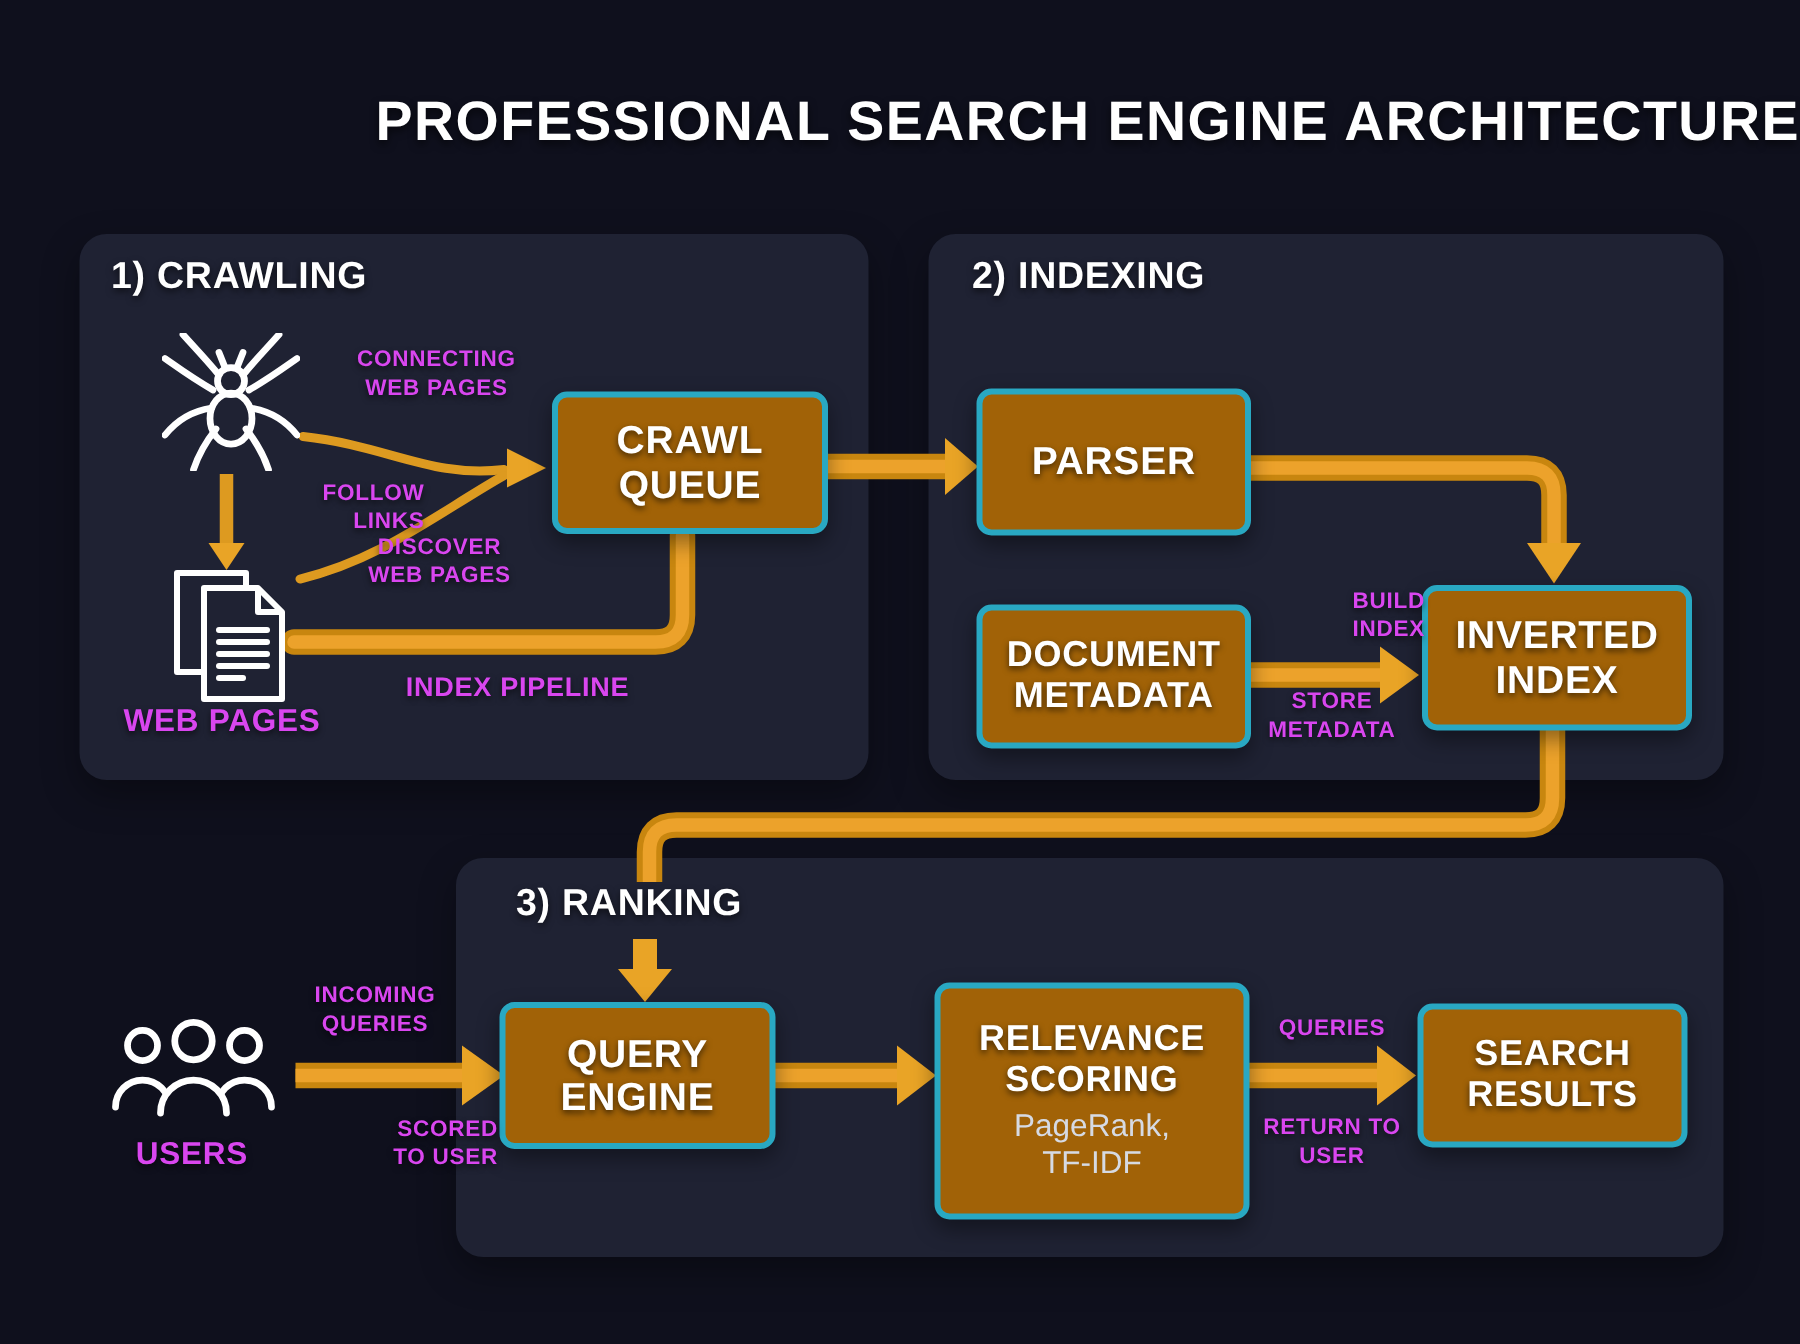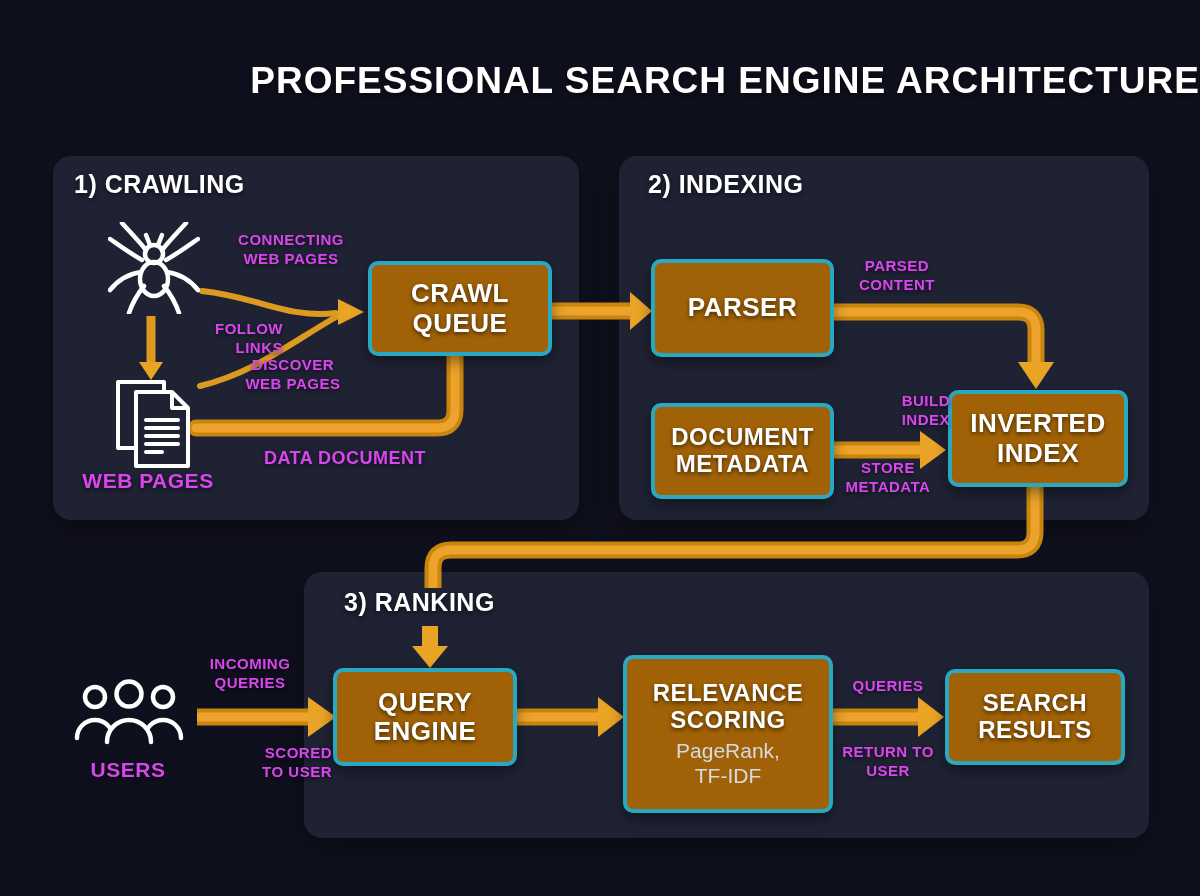--- a/index.html
+++ b/index.html
@@ -183,24 +183,22 @@
     <div class="nlabel sm">SEARCH
 RESULTS</div>
   </div>
 
   <div class="lbl" id="lbl-connecting">CONNECTING
 WEB PAGES</div>
   <div class="lbl" id="lbl-follow-links">FOLLOW
 LINKS</div>
   <div class="lbl" id="lbl-discover">DISCOVER
 WEB PAGES</div>
-  <div class="lbl" id="lbl-data-pipeline">DATA DOCUMENT</div>
+  <div class="lbl" id="lbl-data-pipeline">INDEX PIPELINE</div>
   <div class="lbl" id="lbl-web-pages">WEB PAGES</div>
-  <div class="lbl" id="lbl-parsed-content">PARSED
-CONTENT</div>
   <div class="lbl" id="lbl-build-index">BUILD
 INDEX</div>
   <div class="lbl" id="lbl-store-metadata">STORE
 METADATA</div>
   <div class="lbl" id="lbl-incoming-queries">INCOMING
 QUERIES</div>
   <div class="lbl" id="lbl-scored-to-user">SCORED
 TO USER</div>
   <div class="lbl" id="lbl-queries">QUERIES</div>
   <div class="lbl" id="lbl-return-to-user">RETURN TO

